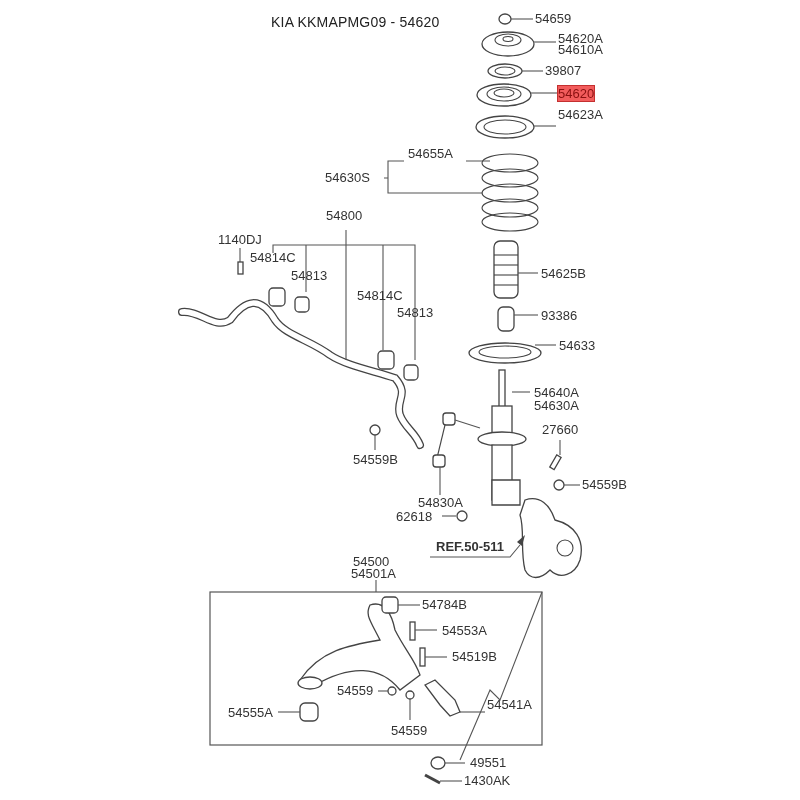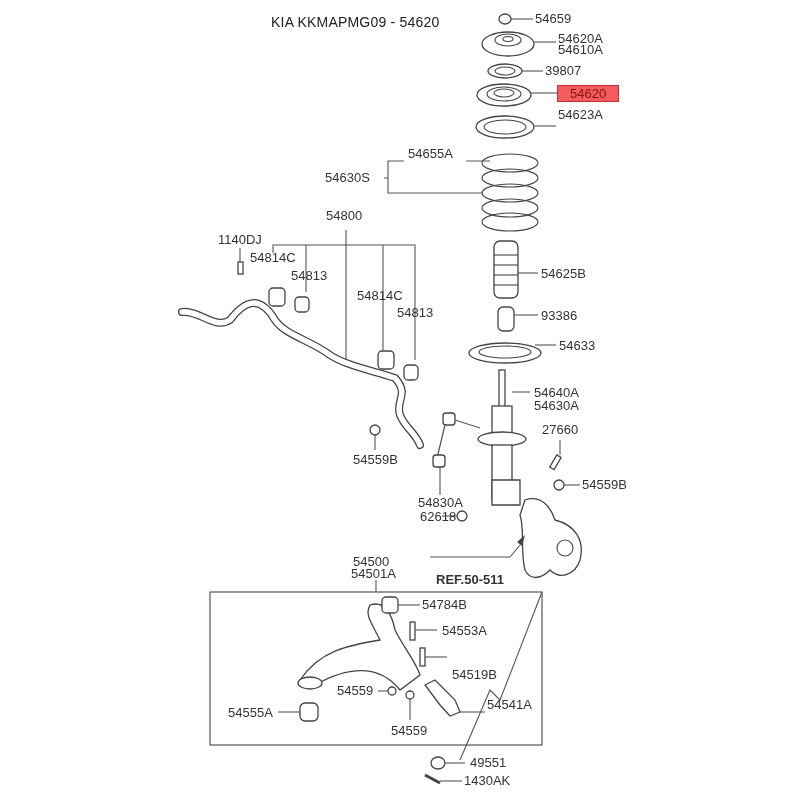--- a/index.html
+++ b/index.html
@@ -1,20 +1,20 @@
 <!DOCTYPE html>
 <html><head>
 <meta charset="utf-8">
 <style>
   html, body { margin:0; padding:0; background:#ffffff; }
   body { width:800px; height:800px; position:relative; overflow:hidden; font-family:"Liberation Sans", sans-serif; }
   .title { position:absolute; left:271px; top:14px; font-size:14px; color:#222; letter-spacing:0.2px; }
   .lbl { position:absolute; font-size:13px; color:#333; line-height:14px; white-space:nowrap; }
-  .lbl.hl { background:#f25c5c; border:1px solid #c43030; color:#8a1010; padding:0 12px; line-height:15px; }
-  .lbl.ref { font-weight:bold;margin-top:33px; }
+  .lbl.hl { background:#f25c5c; border:1px solid #c43030; color:#8a1010; padding:0 0; line-height:15px; }
+  .lbl.ref { font-weight:bold; }
   svg.dia { position:absolute; left:0; top:0; width:800px; height:800px; }
   .ln { stroke:#555; stroke-width:1.1; fill:none; }
   .pt { stroke:#444; stroke-width:1.3; fill:#fff; }
   .pt2 { stroke:#444; stroke-width:1.1; fill:none; }
 </style>
 </head>
 <body>
 
 <div class="title">KIA KKMAPMG09 - 54620</div>
 
@@ -207,25 +207,25 @@
 <div class="lbl" style="left:397px;top:306px">54813</div>
 <div class="lbl" style="left:541px;top:267px">54625B</div>
 <div class="lbl" style="left:541px;top:309px">93386</div>
 <div class="lbl" style="left:559px;top:339px">54633</div>
 <div class="lbl" style="left:534px;top:386px">54640A</div>
 <div class="lbl" style="left:534px;top:399px">54630A</div>
 <div class="lbl" style="left:542px;top:423px">27660</div>
 <div class="lbl" style="left:353px;top:453px">54559B</div>
 <div class="lbl" style="left:582px;top:478px">54559B</div>
 <div class="lbl" style="left:418px;top:496px">54830A</div>
-<div class="lbl" style="left:420px;top:510px">62618</div>
+<div class="lbl" style="left:396px;top:510px">62618</div>
 <div class="lbl ref" style="left:436px;top:540px">REF.50-511</div>
 <div class="lbl" style="left:353px;top:555px">54500</div>
 <div class="lbl" style="left:351px;top:567px">54501A</div>
 <div class="lbl" style="left:422px;top:598px">54784B</div>
 <div class="lbl" style="left:442px;top:624px">54553A</div>
-<div class="lbl" style="left:452px;top:668px">54519B</div>
+<div class="lbl" style="left:452px;top:650px">54519B</div>
 <div class="lbl" style="left:337px;top:684px">54559</div>
 <div class="lbl" style="left:228px;top:706px">54555A</div>
 <div class="lbl" style="left:487px;top:698px">54541A</div>
 <div class="lbl" style="left:391px;top:724px">54559</div>
 <div class="lbl" style="left:470px;top:756px">49551</div>
 <div class="lbl" style="left:464px;top:774px">1430AK</div>
 
 </body></html>

